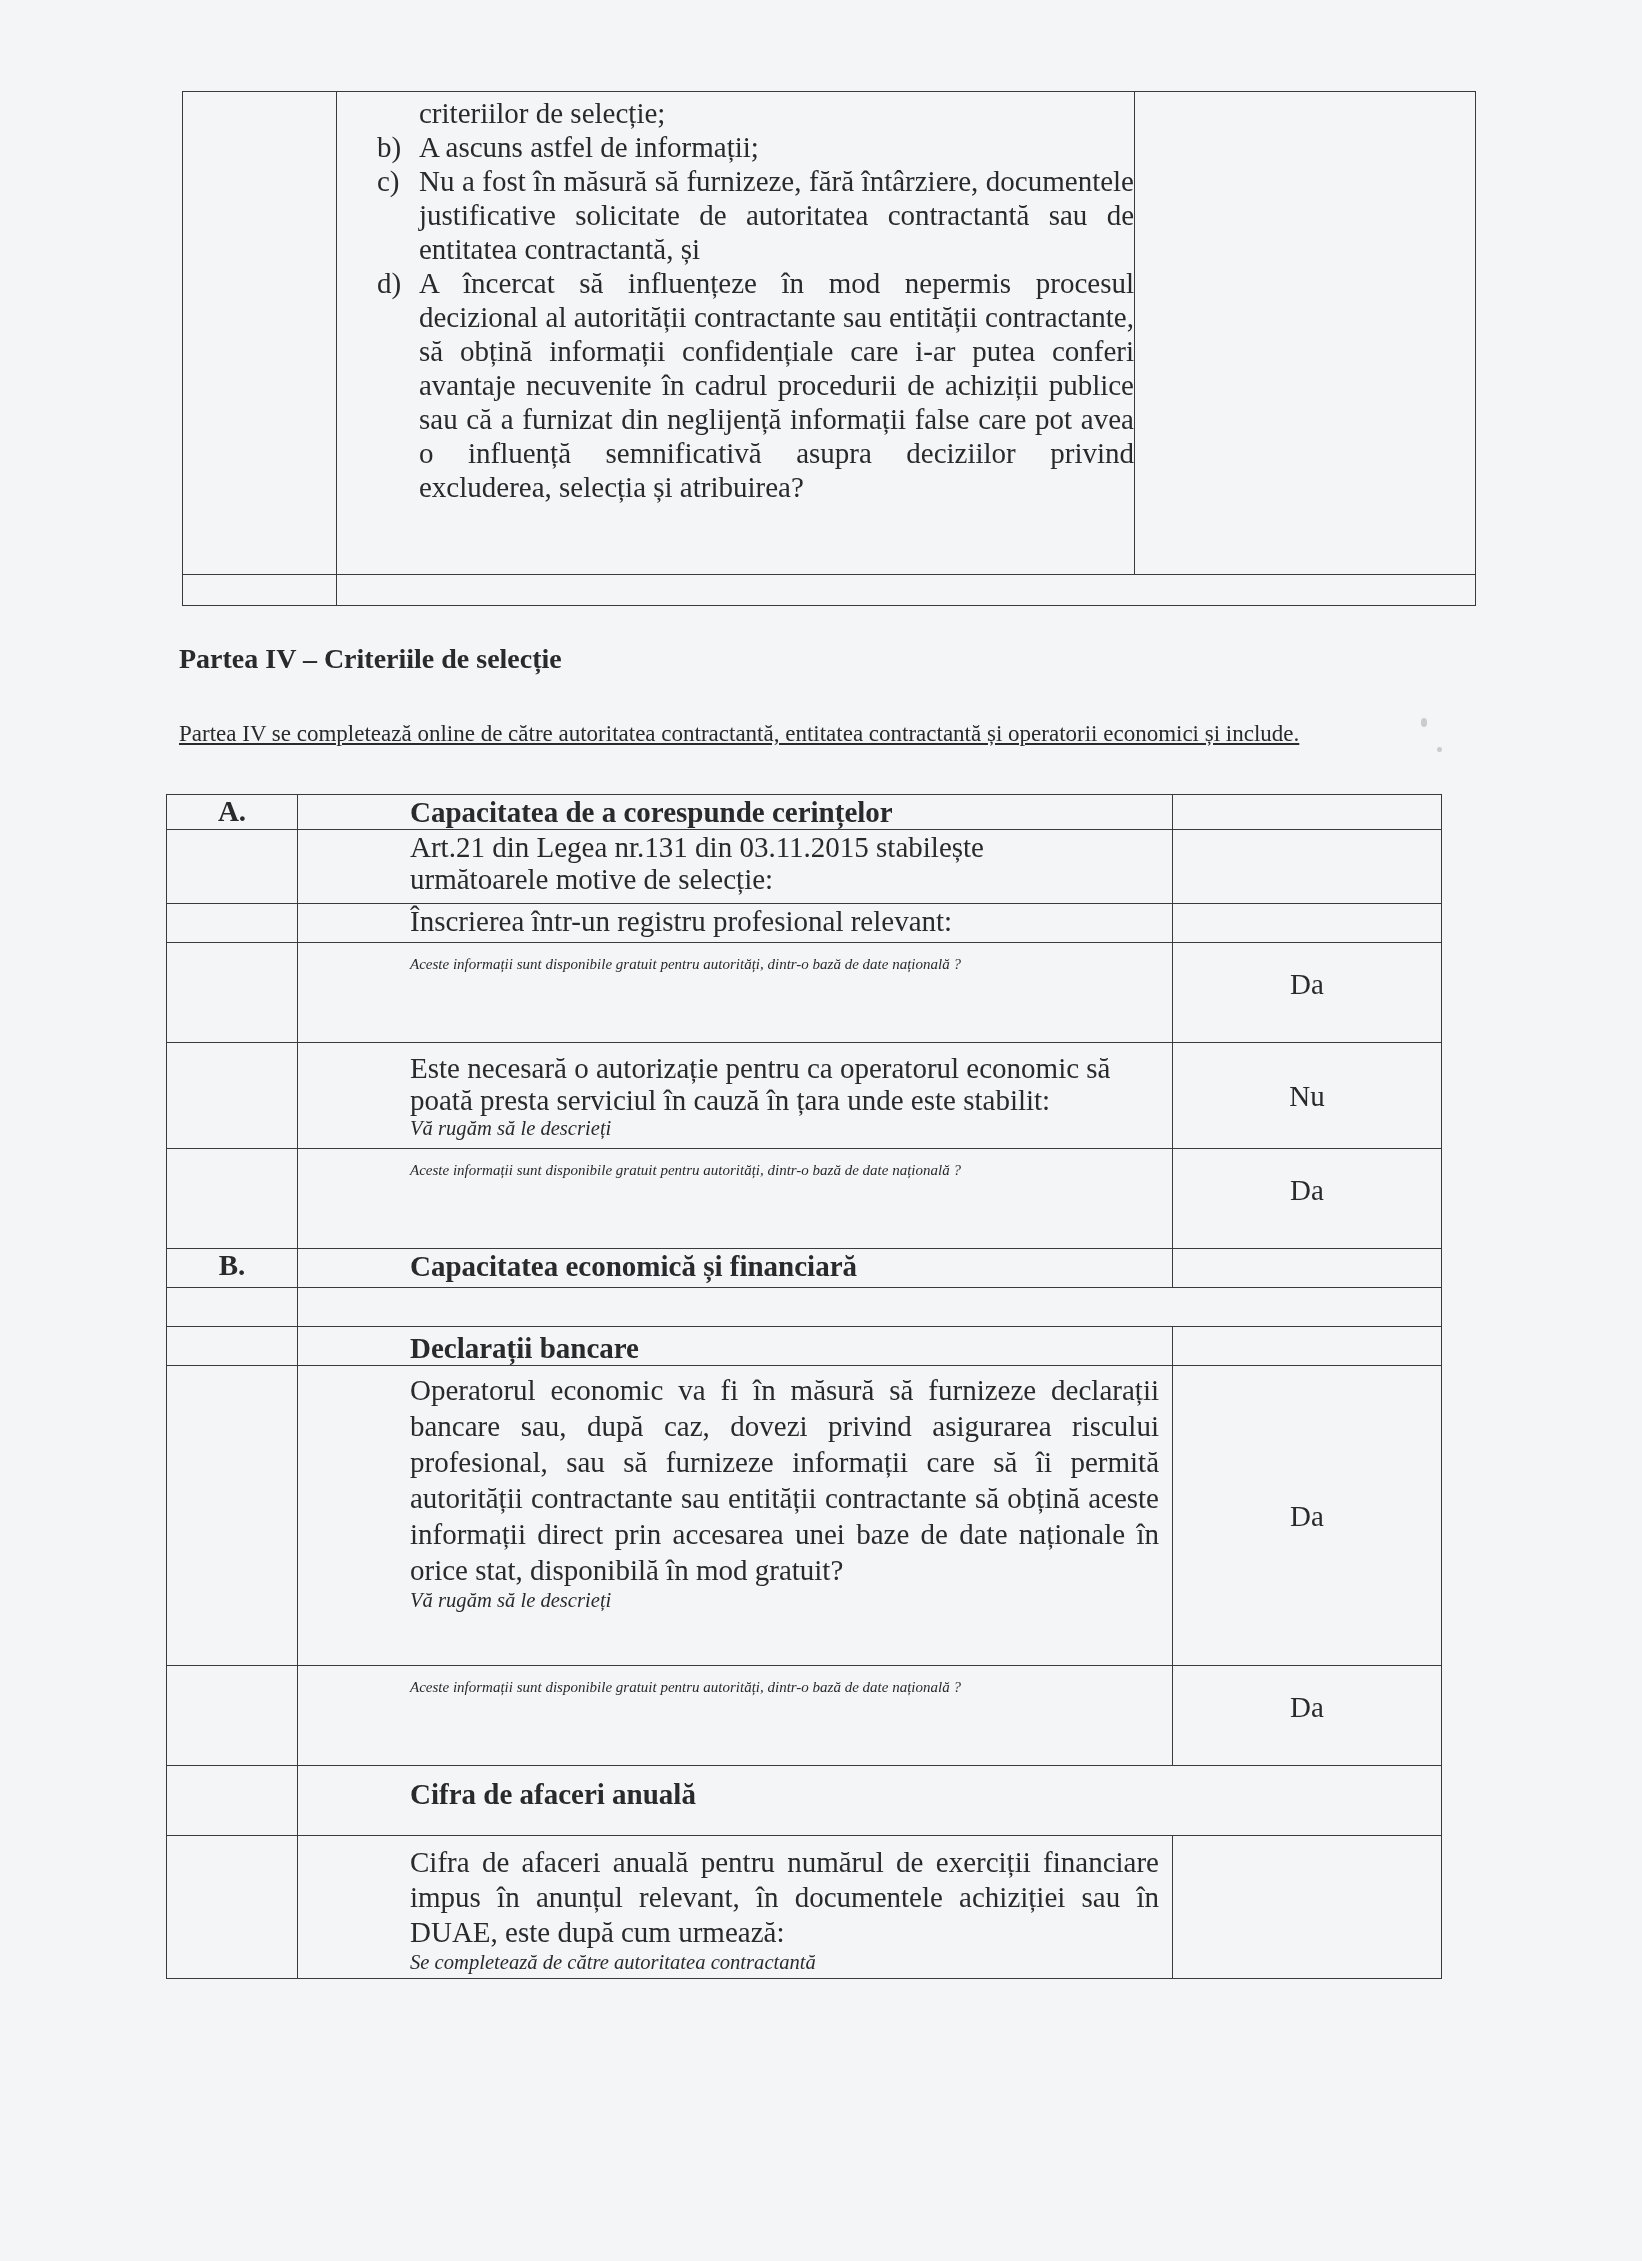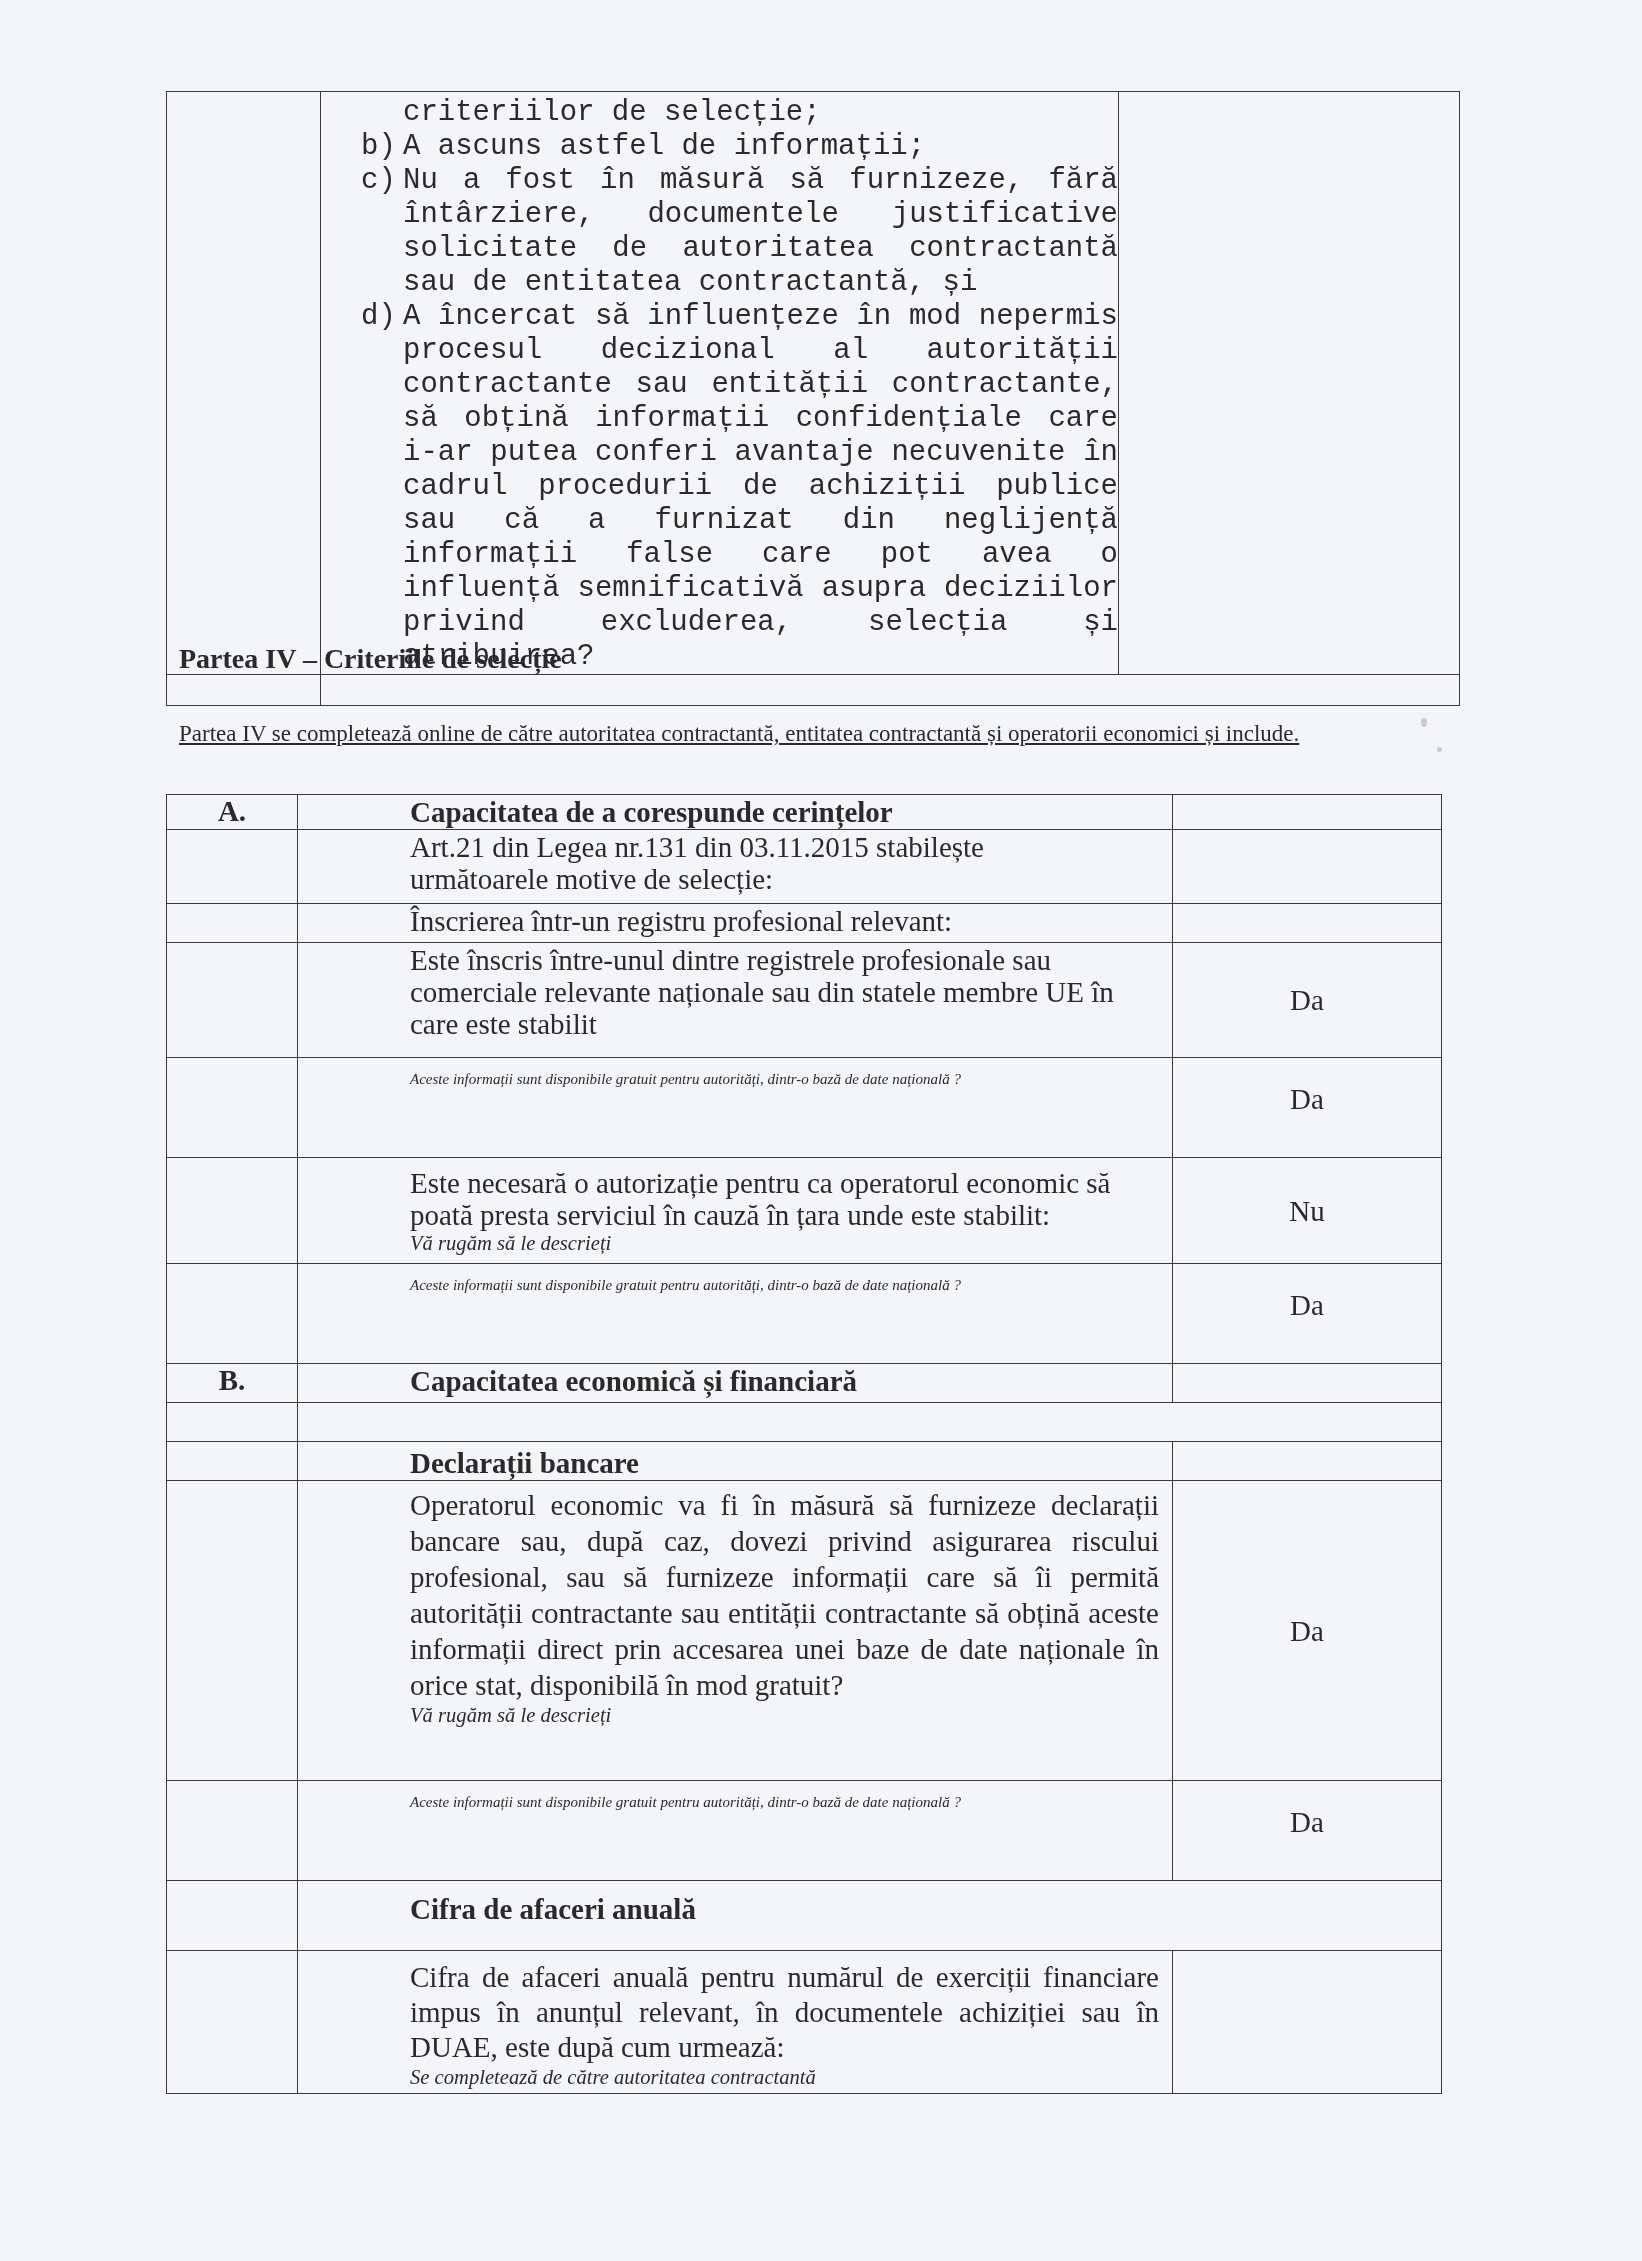--- a/index.html
+++ b/index.html
@@ -5,21 +5,21 @@
   html, body { margin: 0; padding: 0; }
   body {
     width: 1643px; height: 2261px; position: relative; overflow: hidden;
     background: #f4f5f7;
     font-family: "Liberation Serif", "DejaVu Serif", serif;
     color: #2a2a2c;
   }
   .tbl { position: absolute; border-collapse: collapse; table-layout: fixed; }
   .tbl td { border: 1.9px solid #3a3a3c; padding: 0; vertical-align: top; }
   
-  #t1 { left: 166px; top: 91px; width: 1293px; font-family: Liberation Mono, monospace; }
+  #t1 { left: 182px; top: 91px; width: 1293px; }
   #t1 td.c2 { padding: 3.9px 0 0 40px; }
   .item { display: flex; font-size: 29px; line-height: 34px; }
   .item .lbl { width: 42px; flex: none; margin-left: -42px; }
   .item .txt { width: 749px; text-align: justify; text-align-last: left; }
   .item.cont .txt { width: 749px; }
   .list { padding-left: 42px; }
   
   #heading { position: absolute; left: 179px; top: 643px; font-size: 28px; font-weight: bold; }
   #intro { position: absolute; left: 179px; top: 715px; width: 1321px; font-size: 23px; line-height: 37px; text-decoration: underline; }
   
@@ -97,27 +97,20 @@
     <td class="c2">
       <div style="width:580px">Art.21 din Legea nr.131 din 03.11.2015 stabilește următoarele motive de selecție:</div>
     </td>
     <td class="c3"></td>
   </tr>
   <tr style="height:39px">
     <td class="c1"></td>
     <td class="c2">Înscrierea într-un registru profesional relevant:</td>
     <td class="c3"></td>
   </tr>
-  <tr style="height:115px">
-    <td class="c1"></td>
-    <td class="c2">
-      <div>Este înscris între-unul dintre registrele profesionale sau comerciale relevante naționale sau din statele membre UE în care este stabilit</div>
-    </td>
-    <td class="c3 ans">Da</td>
-  </tr>
   <tr style="height:100px">
     <td class="c1"></td>
     <td class="c2">
       <div class="it-small" style="width:734px">Aceste informații sunt disponibile gratuit pentru autorități, dintr-o bază de date națională ?</div>
     </td>
     <td class="c3 ans" style="vertical-align:top;padding-top:24.5px">Da</td>
   </tr>
   <tr style="height:106px">
     <td class="c1"></td>
     <td class="c2" style="padding-top:9px">

